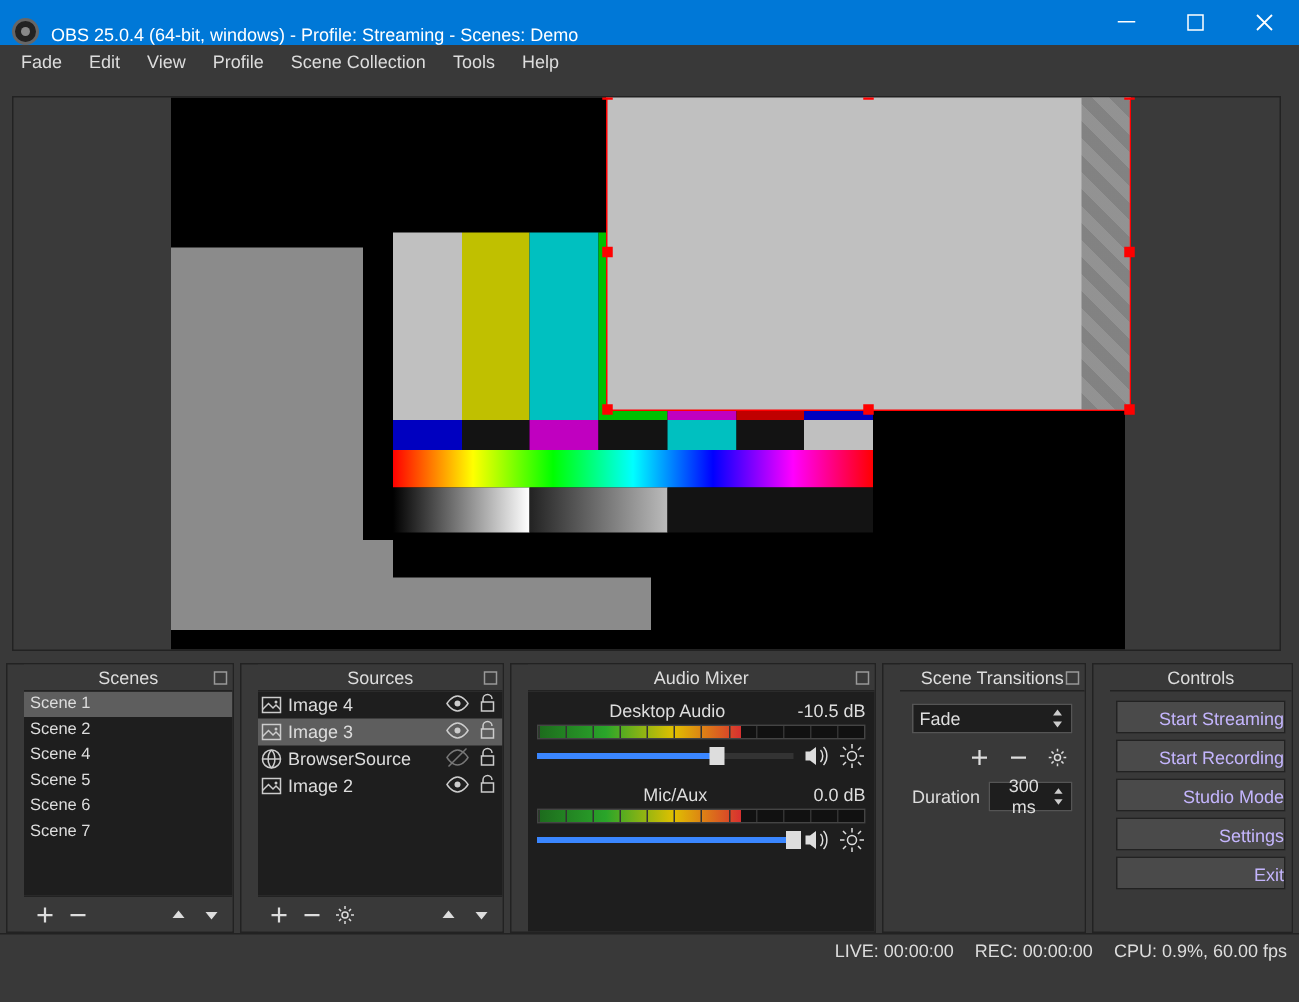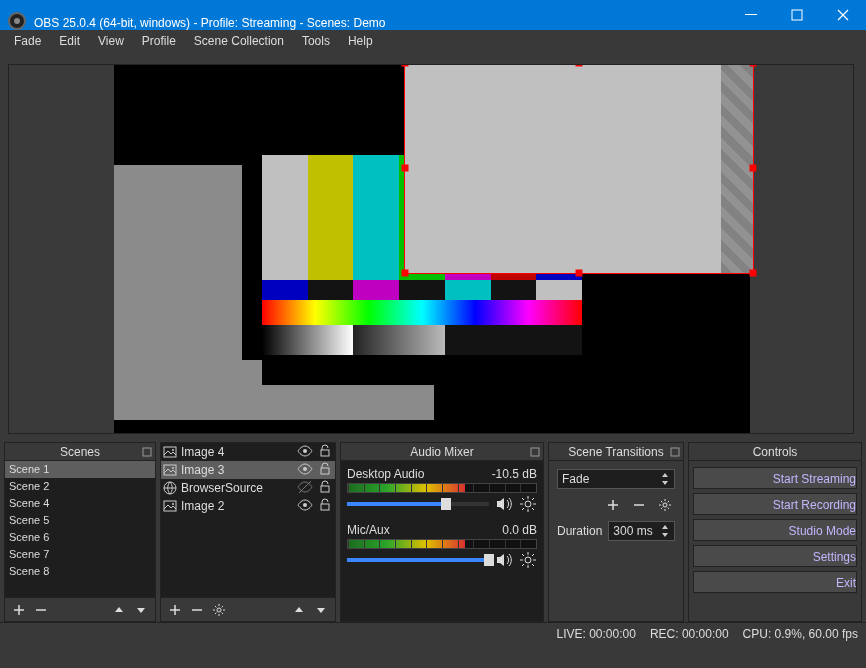--- a/index.html
+++ b/index.html
@@ -31,42 +31,42 @@
   .bars-castel div{flex:1;}
   .bars-grad { height:25px; background: linear-gradient(90deg, red, yellow, lime, cyan, blue, magenta, red);}
   .bars-bot { height:30px; display:flex;}
   .sel-box { position:absolute; border:1px solid red; }
   .handle { position:absolute; width:7px; height:7px; background:red; transform:translate(-50%,-50%);}
   .diag { position:absolute; top:0; right:0; width:32px; height:210px;
           background: repeating-linear-gradient(45deg, #595959 0 8px, #747474 8px 16px); opacity:.6;}
 
   
   .docks { height: 180px; display:flex; gap:4px; padding:0 4px;}
-  .dock { background:#393939; display:flex; flex-direction:column; border:1px solid #222;}
+  .dock { background:#393939; display:flex; flex-direction:column; border:1px solid #222;padding-left:11px;}
   .dock-title { background:#393939; color:#ddd; text-align:center; height:18px; line-height:18px; border-bottom:1px solid #222; position:relative;}
   .dock-pop { position:absolute; right:2px; top:2px; width:12px;height:12px; }
   .dock-body { flex:1; display:flex; flex-direction:column; overflow:hidden;}
   .dock-toolbar { height:24px; background:#393939; display:flex; align-items:center; gap:2px; padding:0 4px; border-top:1px solid #222;}
   .tbtn { width:20px;height:20px; color:#ddd; display:flex;align-items:center;justify-content:center;}
   .tbtn svg{width:12px;height:12px;}
 
   .list { flex:1; overflow-y:auto; background:#1e1e1e;}
   .list-item { height:17px; line-height:17px; color:#ddd; padding:0 4px; font-size:11px; white-space:nowrap;}
   .list-item.selected { background:#5e5e5e;}
 
   .src-row { height:18px; display:flex; align-items:center; gap:4px; padding:0 2px; color:#ddd; font-size:11px;}
   .src-row.selected{ background:#5e5e5e;}
   .src-row .ico{ width:14px;height:14px; display:flex;align-items:center;justify-content:center;}
   .src-row .label{ flex:1;}
   .eye, .lock{ width:16px; color:#ccc;}
 
   .mixer { flex:1; padding:6px; overflow:auto; background:#1e1e1e;}
   .mixer-ch { margin-bottom:10px;}
   .mixer-head { display:flex; color:#ddd; font-size:11px;}
-  .mixer-head .nm{flex:1;}
+  .mixer-head .nm{flex:1;text-align:center;}
   .meter { height:10px; width:100%; background:#111; margin:2px 0; position:relative; border:1px solid #444;}
   .meter .ticks{position:absolute; inset:0; display:flex;}
   .meter .ticks span{flex:1; border-left:1px solid #333;}
   .meter::before{content:""; position:absolute; left:0; top:0; bottom:0; width:62%;
     background:linear-gradient(90deg,#1d6b1d,#2aa52a,#e0c000,#d83030);}
   .mixer-ctrl { display:flex; align-items:center; gap:6px;}
   .slider { flex:1; height:4px; background:#333; position:relative;}
   .slider .fill{ position:absolute; left:0; top:0; bottom:0; background:#3a86ff;}
   .slider .thumb{ position:absolute; top:-4px; width:10px;height:12px; background:#ddd; transform:translateX(-50%);}
   .micon { width:18px; height:18px; color:#ddd;}
@@ -183,21 +183,20 @@
         </span>
       </div>
       <div class="dock-body">
         <div class="list" id="scenes-list">
             <div class="list-item selected">Scene 1</div>
             <div class="list-item">Scene 2</div>
             <div class="list-item">Scene 4</div>
             <div class="list-item">Scene 5</div>
             <div class="list-item">Scene 6</div>
             <div class="list-item">Scene 7</div>
-            <div class="list-item">Scene 8</div>
           </div>
         <div class="dock-toolbar">
           <div class="tbtn">
               <svg viewBox="0 0 12 12">
                 <path d="M6 1v10M1 6h10" stroke="#ddd" stroke-width="1.5"></path>
               </svg>
             </div>
           <div class="tbtn">
               <svg viewBox="0 0 12 12">
                 <path d="M1 6h10" stroke="#ddd" stroke-width="1.5"></path>
@@ -212,20 +211,28 @@
           <div class="tbtn">
               <svg viewBox="0 0 12 12">
                 <path d="M6 9 L10 4 L2 4 Z"></path>
               </svg>
             </div>
         </div>
       </div>
     </div>
 
     <div class="dock" style="width:176px">
+      <div class="dock-title">
+        <span>Sources</span>
+        <span class="dock-pop">
+          <svg viewBox="0 0 12 12">
+              <rect x="2" y="2" width="8" height="8" fill="none" stroke="#999"></rect>
+            </svg>
+        </span>
+      </div>
       <div class="dock-body">
         <div class="list" id="sources-list">
             <div class="src-row">
               <span class="ico">
                 <svg viewBox="0 0 14 14">
                   <rect x="1" y="2" width="12" height="10" fill="none" stroke="#ccc"></rect>
                   <path d="M1 10 5 6 8 9 10 7 13 10" fill="none" stroke="#ccc"></path>
                   <circle cx="10" cy="5" r="1" fill="#ccc"></circle>
                 </svg>
               </span>
@@ -318,21 +325,21 @@
             </div>
           <div class="tbtn">
               <svg viewBox="0 0 12 12">
                 <path d="M6 9 L10 4 L2 4 Z"></path>
               </svg>
             </div>
         </div>
       </div>
     </div>
 
-    <div class="dock" style="width:204px">
+    <div class="dock" style="width:244px">
       <div class="dock-title">
         <span>Audio Mixer</span>
         <span class="dock-pop">
           <svg viewBox="0 0 12 12">
               <rect x="2" y="2" width="8" height="8" fill="none" stroke="#999"></rect>
             </svg>
         </span>
       </div>
       <div class="dock-body">
         <div class="mixer" id="mixer">

